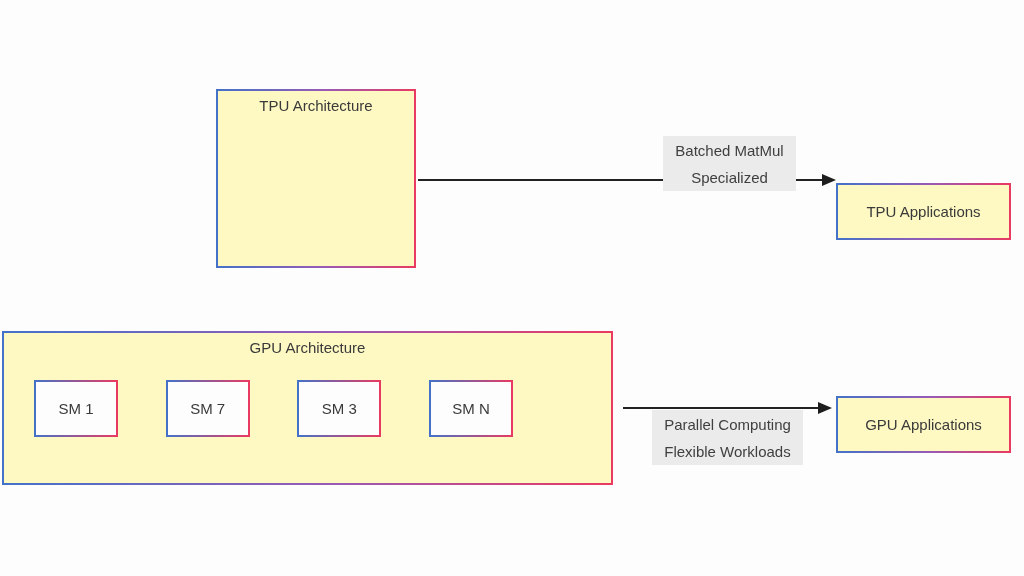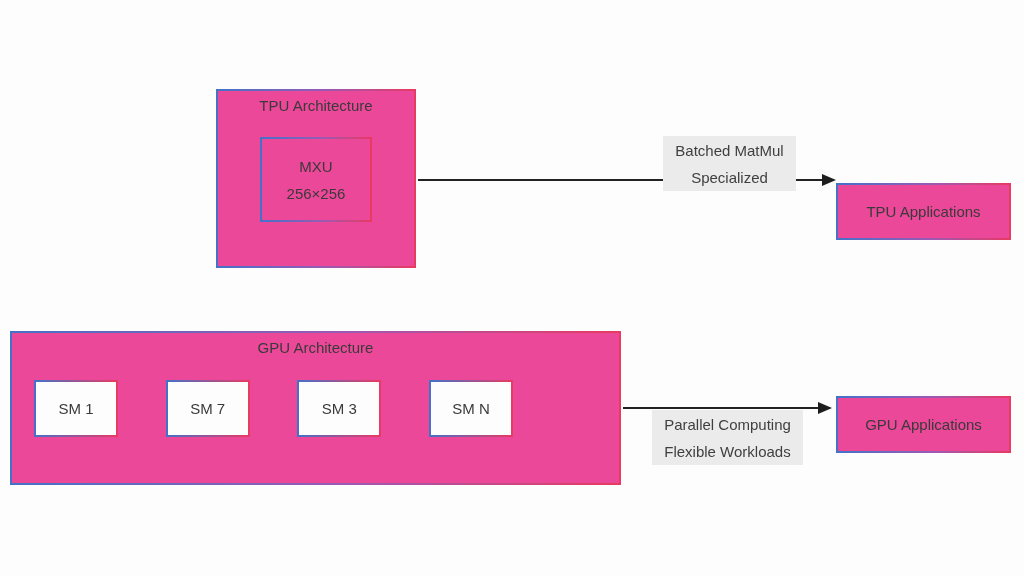--- a/index.html
+++ b/index.html
@@ -6,21 +6,21 @@
   html, body { width: 1024px; height: 576px; background: #fdfdfd; overflow: hidden; }
   body { font-family: "Liberation Sans", "DejaVu Sans", sans-serif; color: #3a3a3a; }
 
   .canvas { position: relative; width: 1024px; height: 576px; background: #fdfdfd; }
 
   
   .gbox {
     position: absolute;
     border: 2px solid;
     border-image: linear-gradient(90deg, #4372c8, #9a5ab4 55%, #e93a62) 1;
-    background: #ec4899;
+    background: #fef9c3;
   }
   .box-title {
     text-align: center;
     padding-top: 6px;
     font-size: 15px;
     color: #3a3a3a;
     white-space: nowrap;
   }
 
   .center-text {
@@ -32,21 +32,21 @@
     font-size: 15px;
     line-height: 27px;
     color: #3a3a3a;
   }
 
   
   .tpu-box   { left: 216px; top: 89px;  width: 200px; height: 179px; }
   .mxu-box   { left: 260px; top: 137px; width: 112px; height: 85px;  }
 
   
-  .gpu-box   { left: 10px;  top: 331px; width: 611px; height: 154px; }
+  .gpu-box   { left: 2px;  top: 331px; width: 611px; height: 154px; }
   .sm-row {
     position: absolute;
     left: 10px; top: 380px; width: 527px; height: 57px;
     display: flex;
     justify-content: space-between;
     padding: 0 24px;
     align-items: center;
   }
   .sm-box {
     width: 84px; height: 57px;
@@ -99,24 +99,20 @@
   .gpu-edge-label { left: 652px; top: 382px; width: 151px; height: 55px; margin-top: 28px; }
 </style>
 </head>
 <body>
 
 <div class="canvas">
 
   <div class="gbox tpu-box">
     <div class="box-title">TPU Architecture</div>
   </div>
-  <div class="gbox mxu-box center-text">
-    <div>MXU</div>
-    <div>256×256</div>
-  </div>
 
   <div class="hline tpu-line-a"></div>
   <div class="hline tpu-line-b"></div>
   <div class="arrowhead tpu-arrowhead"></div>
   <div class="edge-label tpu-edge-label">
     <div>Batched MatMul</div>
     <div>Specialized</div>
   </div>
 
   <div class="gbox tpu-app-box center-text">

